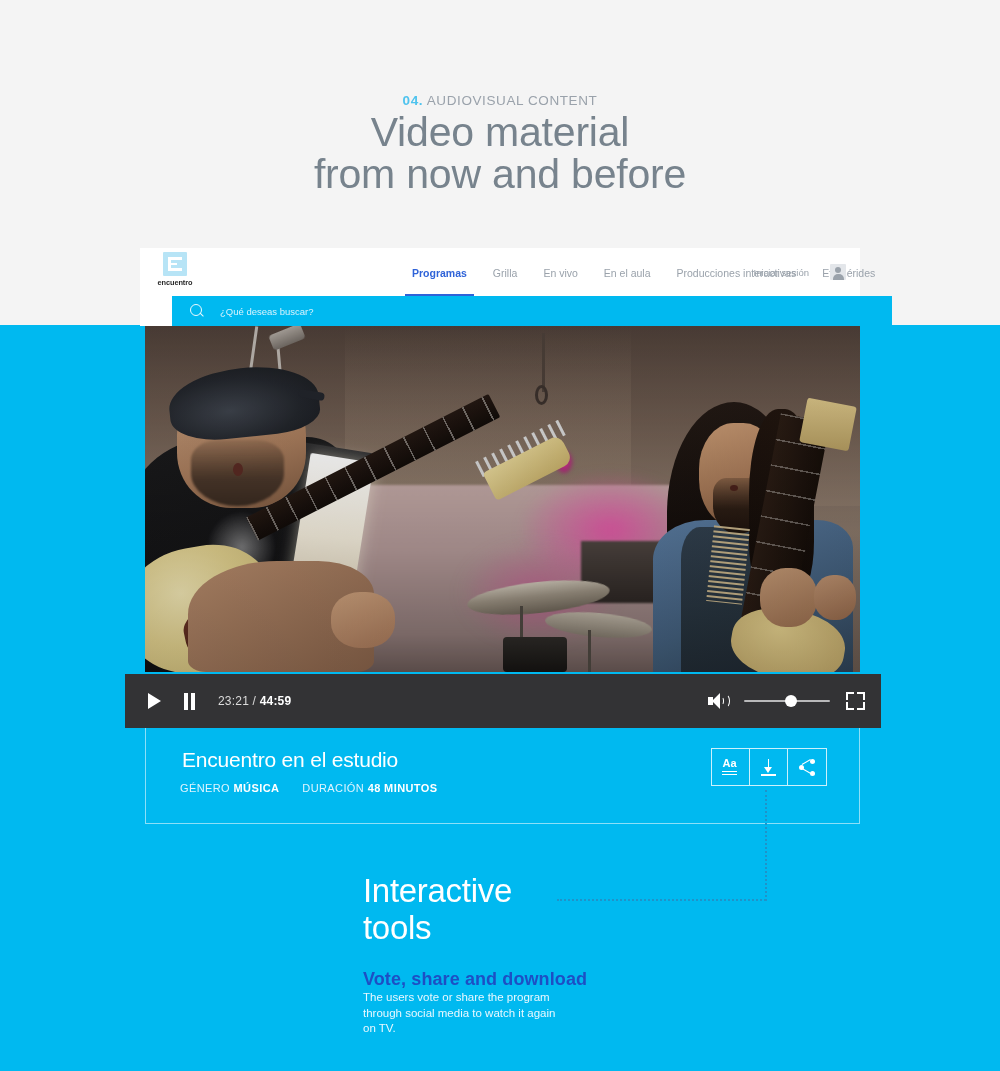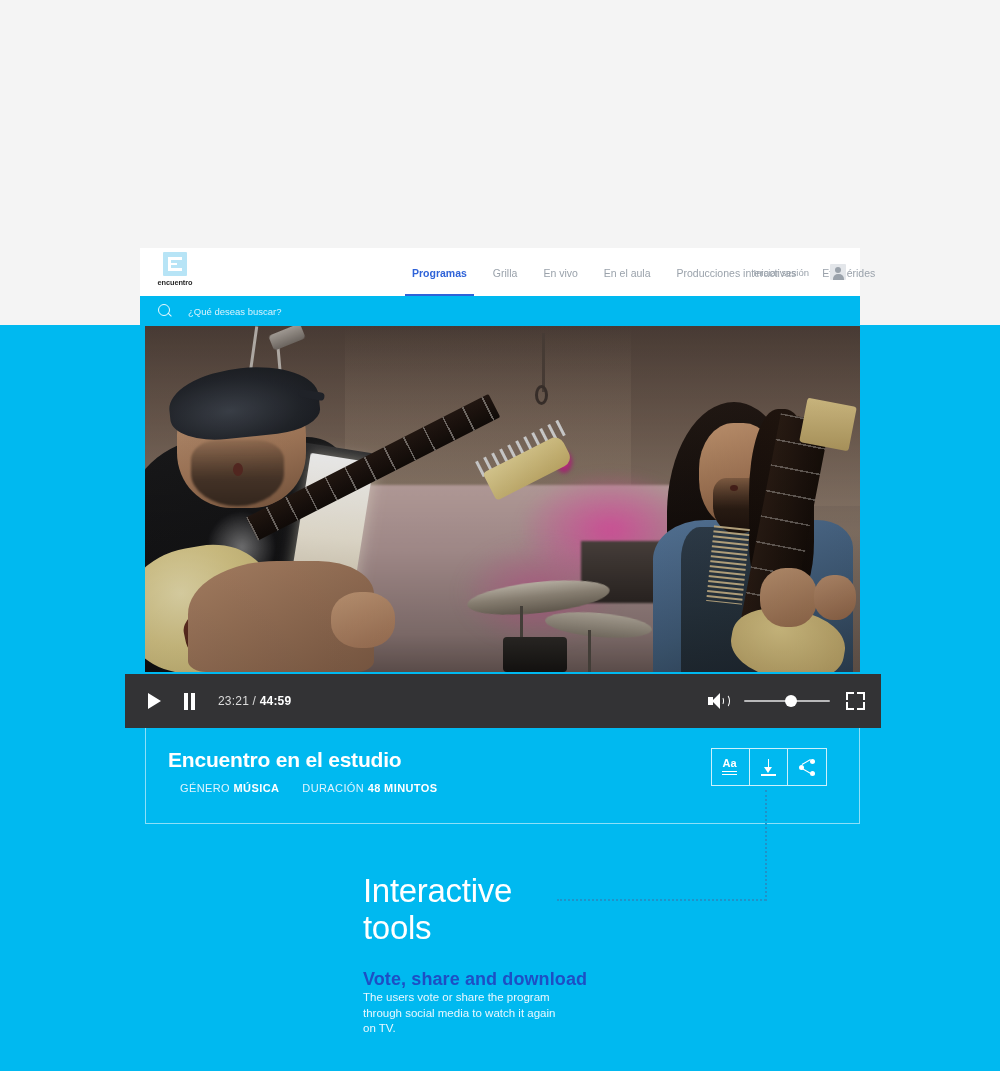--- a/index.html
+++ b/index.html
@@ -84,21 +84,21 @@
   }
   .avatar-ico::before {
     content:""; position:absolute; left:5px; top:2.5px; width:6px; height:6px; border-radius:50%; background:#9aa2ab;
   }
   .avatar-ico::after {
     content:""; position:absolute; left:2.5px; top:9.5px; width:11px; height:7px; border-radius:5px 5px 0 0; background:#9aa2ab;
   }
 
   .searchbar {
     position: relative; width: 720px; height: 30px; background: #00b9f0;
-    display: flex; align-items: center; padding-left: 18px; gap: 16px;
+    display: flex; align-items: center; padding-left: 18px; gap: 16px; margin-left: 32px;
   }
   .search-ico { width: 14px; height: 14px; position: relative; flex: none; }
   .search-ico::before {
     content:""; position:absolute; left:0; top:0; width:10px; height:10px; border:1.4px solid #eafaff; border-radius:50%;
   }
   .search-ico::after {
     content:""; position:absolute; left:9px; top:9.5px; width:5px; height:1.4px; background:#eafaff; transform:rotate(45deg);
   }
   .search-ph { font-size: 9.5px; color: #d8f3fd; }
 
@@ -401,22 +401,22 @@
   .fs-br { right:0; bottom:0; }
   .fs-br::before { right:0; bottom:0; width:8px; height:2px; }
   .fs-br::after  { right:0; bottom:0; width:2px; height:8px; }
 
   
   .info-panel {
     position: absolute; top: 728px; left: 145px; width: 715px; height: 96px;
     border: 1px solid rgba(255,255,255,.55); border-top: none; background: transparent;
   }
   .info-title {
-    position: absolute; left: 22px; top: 20px;
-    font-size: 21px; font-weight: 700; color: #ffffff; letter-spacing: -.2px;
+    position: absolute; left: 36px; top: 20px;
+    font-size: 21px; font-weight: 400; color: #ffffff; letter-spacing: -.2px;
   }
   .info-meta {
     position: absolute; left: 34px; top: 54px;
     font-size: 11px; color: #dff5ff; letter-spacing: .4px;
   }
   .info-meta b { color: #ffffff; font-weight: 700; }
   .info-meta .gap { display:inline-block; width: 16px; }
 
   .tool-group {
     position: absolute; right: 32px; top: 20px; height: 38px;
@@ -473,20 +473,29 @@
   }
   .tools-body {
     font-size: 11.5px; line-height: 15.5px; color: #e8f8ff; max-width: 200px;
   }
 </style>
 </head>
 <body>
 
 <div id="page">
 
+  <div class="headline-wrap">
+    <div class="eyebrow">
+      <span class="num">04.</span><span> AUDIOVISUAL CONTENT</span>
+    </div>
+    <div class="big-title">
+      <span>Video material</span>
+      <span class="l2">from now and before</span>
+    </div>
+  </div>
 
   <div class="blue-field"></div>
 
   <div class="site-card">
 
     <div class="navbar">
 
       <div class="logo">
         <div class="logo-mark">
           <i></i>

